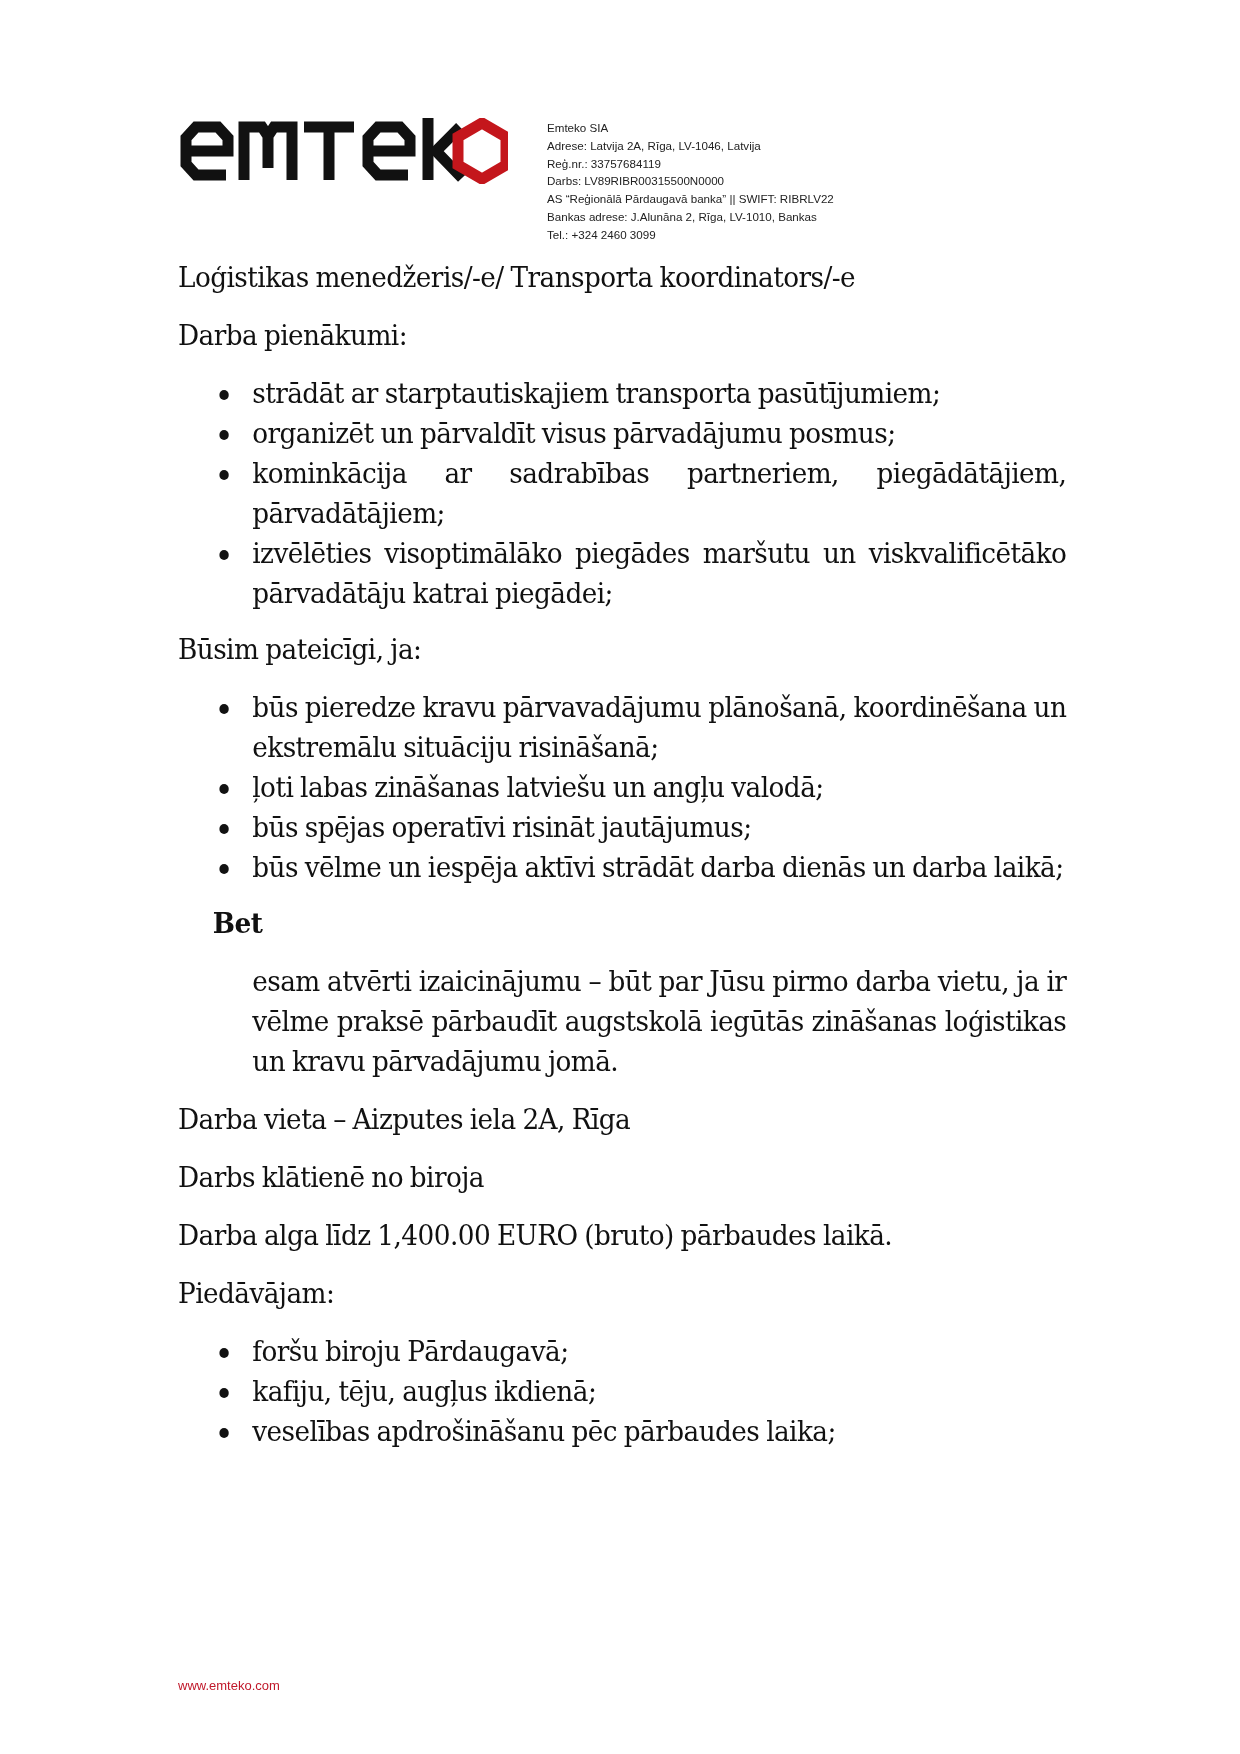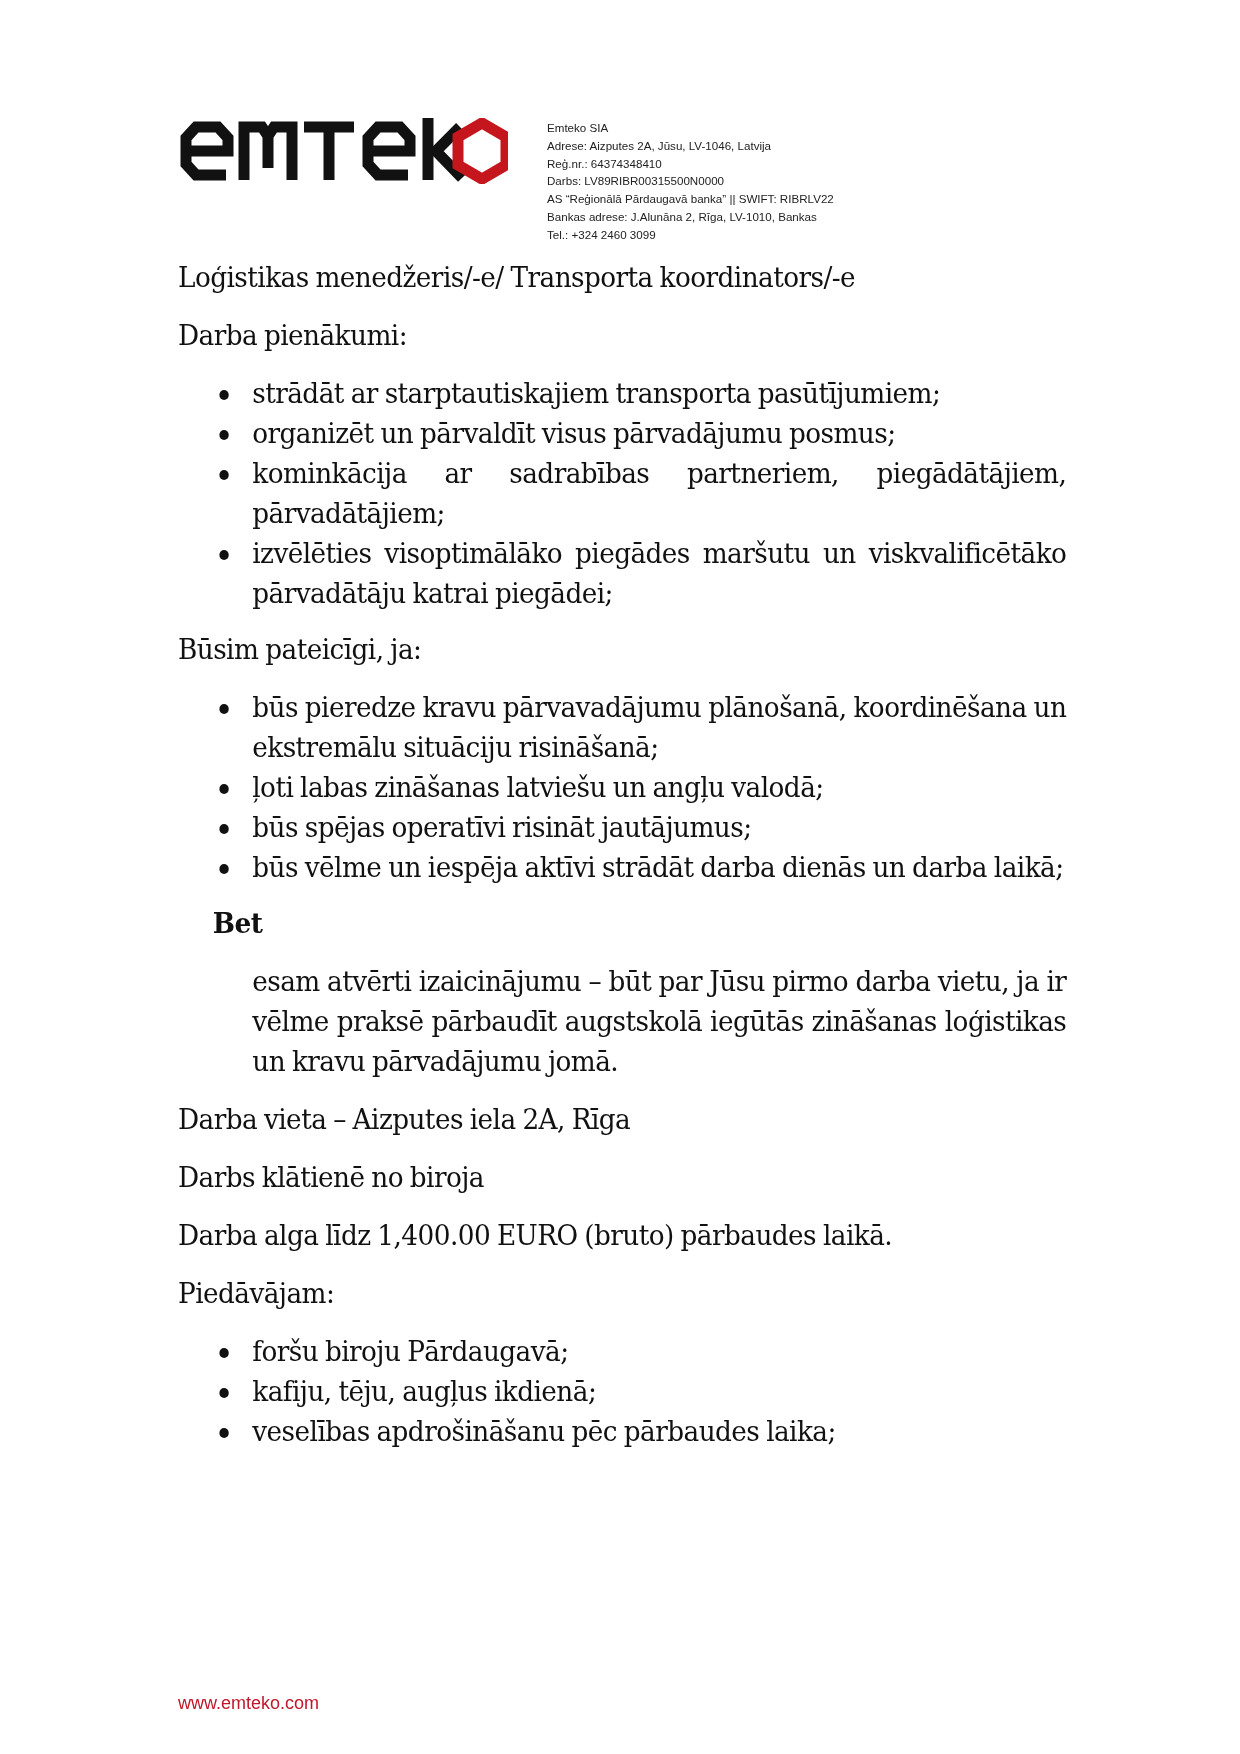--- a/index.html
+++ b/index.html
@@ -91,23 +91,22 @@
       margin-bottom: 18px !important;
     }
     .plain-line { margin-bottom: 18px !important; }
 
     
     .footer {
       position: absolute;
       left: 178px;
       top: 1678px;
       font-family: "Liberation Sans", "DejaVu Sans", sans-serif;
-      font-size: 18px;
+      font-size: 13px;
       color: #c0182a;
-      margin-top: 15px;
     }
   </style>
 </head>
 <body>
 
 <div class="page">
 
   <div class="logo">
     <svg width="330" height="66" viewBox="0 0 330 66">
       <g fill="none" stroke="#111111" stroke-width="11" stroke-linejoin="miter" stroke-linecap="butt">
@@ -125,22 +124,22 @@
         <path d="M250 0 L250 62"></path>
         <path d="M282 9 L258 33 L284 60"></path>
       </g>
 
       <polygon points="312,5 336,19 336,47 312,61 288,47 288,19" fill="none" stroke="#c4161c" stroke-width="11" transform="translate(-8,0)"></polygon>
     </svg>
   </div>
 
   <div class="company-info">
     <div>Emteko SIA</div>
-    <div>Adrese: Aizputes 2A, Jūsu, LV-1046, Latvija</div>
-    <div>Reģ.nr.: 64374348410</div>
+    <div>Adrese: Latvija 2A, Rīga, LV-1046, Latvija</div>
+    <div>Reģ.nr.: 33757684119</div>
     <div>Darbs: LV89RIBR00315500N0000</div>
     <div>AS “Reģionālā Pārdaugavā banka” ||  SWIFT: RIBRLV22</div>
     <div>Bankas adrese: J.Alunāna 2, Rīga, LV-1010, Bankas</div>
     <div>Tel.: +324 2460 3099</div>
   </div>
 
   <div class="content">
     <p class="title">Loģistikas menedžeris/-e/ Transporta koordinators/-e</p>
 
     <p class="section-label">Darba pienākumi:</p>

